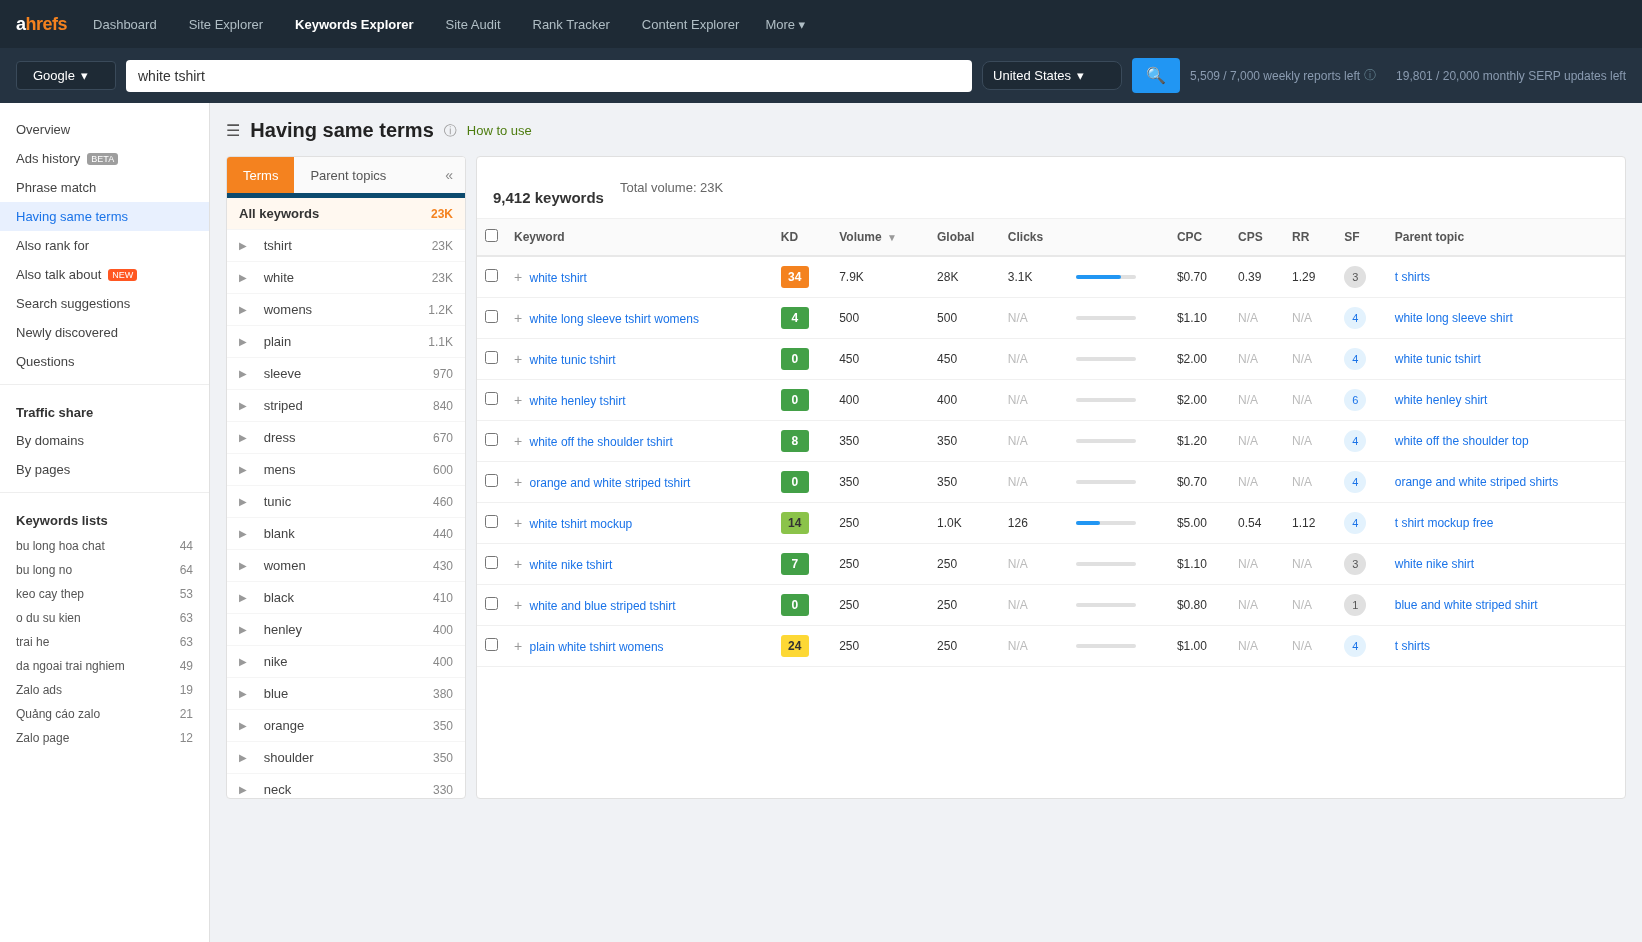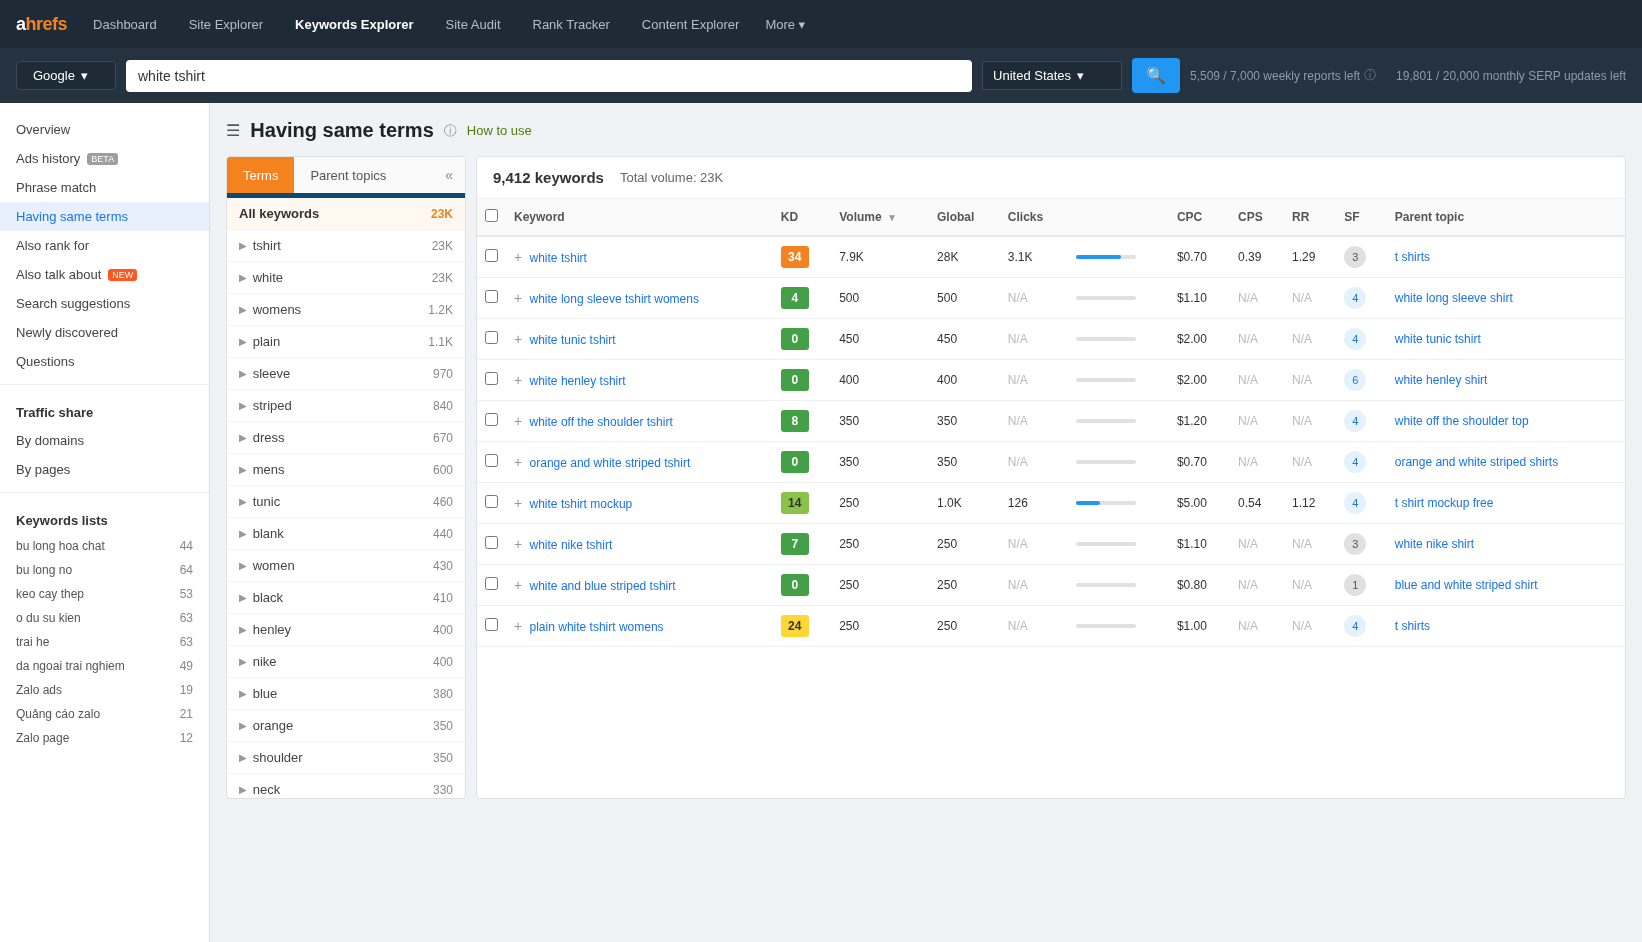--- a/index.html
+++ b/index.html
@@ -10,21 +10,21 @@
     .topnav .logo { color: #f4821f; font-weight: bold; font-size: 18px; letter-spacing: -0.5px; }
     .topnav .logo span { color: white; }
     .topnav a { color: #b0bec5; text-decoration: none; font-size: 13px; padding: 4px 6px; }
     .topnav a.active { color: white; font-weight: 600; }
     .topnav .more { color: #b0bec5; font-size: 13px; display: flex; align-items: center; gap: 3px; cursor: pointer; }
 
     
     .searchbar { background: #253341; display: flex; align-items: center; padding: 10px 16px; gap: 10px; }
     .searchbar .google-select { background: #1e2a35; border: 1px solid #3a4a5a; color: white; padding: 6px 16px; border-radius: 4px; font-size: 13px; display: flex; align-items: center; gap: 6px; cursor: pointer; min-width: 100px; }
     .searchbar .search-input { flex: 1; background: white; border: none; padding: 8px 12px; border-radius: 4px; font-size: 14px; color: #333; outline: none; }
-    .searchbar .country-select { background: #1e2a35; border: 1px solid #3a4a5a; color: white; padding: 6px 10px; border-radius: 0; font-size: 13px; display: flex; align-items: center; gap: 6px; cursor: pointer; min-width: 140px; }
+    .searchbar .country-select { background: #1e2a35; border: 1px solid #3a4a5a; color: white; padding: 6px 10px; border-radius: 8px; font-size: 13px; display: flex; align-items: center; gap: 6px; cursor: pointer; min-width: 140px; }
     .searchbar .search-btn { background: #2196f3; border: none; color: white; padding: 8px 14px; border-radius: 4px; cursor: pointer; font-size: 16px; }
     .searchbar .reports-info { color: #8a9bb0; font-size: 12px; margin-left: auto; display: flex; gap: 20px; }
     .searchbar .reports-info span { display: flex; align-items: center; gap: 4px; }
 
     
     .main { display: flex; height: calc(100vh - 96px); }
 
     
     .sidebar { width: 210px; min-width: 210px; background: white; border-right: 1px solid #e0e0e0; overflow-y: auto; padding: 12px 0; }
     .sidebar .nav-item { padding: 7px 16px; color: #444; cursor: pointer; font-size: 13px; display: flex; align-items: center; gap: 4px; }
@@ -53,38 +53,38 @@
     .two-panel { display: flex; gap: 0; }
 
     
     .keyword-groups { width: 240px; min-width: 240px; background: white; border: 1px solid #e0e0e0; border-radius: 4px; overflow: hidden; }
     .keyword-groups .tabs { display: flex; border-bottom: 5px solid #0c4a6e; background: #fafafa; }
     .keyword-groups .tab { padding: 10px 16px; font-size: 13px; cursor: pointer; color: #555; border: none; background: none; }
     .keyword-groups .tab.active { background: #f4821f; color: white; border-radius: 0; }
     .keyword-groups .collapse-btn { margin-left: auto; padding: 10px 12px; color: #888; cursor: pointer; font-size: 14px; background: none; border: none; }
 
     .keyword-list { overflow-y: auto; max-height: 600px; position: relative; }
-    .keyword-item { display: flex; align-items: center; padding: 8px 12px; cursor: pointer; border-bottom: 1px solid #f5f5f5; }
+    .keyword-item { display: flex; align-items: center; padding: 8px 12px; cursor: pointer; border-bottom: 1px solid #f5f5f5; gap: 11px; }
     .keyword-item.selected { background: #fff8f0; }
     .keyword-item .arrow { color: #999; margin-right: 6px; font-size: 10px; }
     .keyword-item .name { flex: 1; color: #444; font-size: 13px; }
     .keyword-item .num { color: #888; font-size: 12px; }
     .keyword-item.all-kw { font-weight: 600; }
     .keyword-item.all-kw .name { color: #333; }
     .keyword-item.all-kw .num { color: #f4821f; font-weight: 600; }
 
     
     .keyword-list::-webkit-scrollbar { width: 6px; }
     .keyword-list::-webkit-scrollbar-track { background: #f0f0f0; }
     .keyword-list::-webkit-scrollbar-thumb { background: #ccc; border-radius: 3px; }
 
     
     .table-panel { flex: 1; background: white; border: 1px solid #e0e0e0; border-radius: 4px; margin-left: 10px; overflow: hidden; }
     .table-summary { padding: 12px 16px; display: flex; align-items: center; gap: 16px; border-bottom: 1px solid #f0f0f0; }
-    .table-summary .kw-count { font-size: 15px; font-weight: 600; color: #333; }
+    .table-summary .kw-count { font-size: 15px; font-weight: 600; color: #333; margin-top: 20px; }
     .table-summary .total-vol { font-size: 13px; color: #666; }
 
     table { width: 100%; border-collapse: collapse; font-size: 12px; }
     thead tr { background: #fafafa; border-bottom: 2px solid #e8e8e8; }
     thead th { padding: 10px 8px; text-align: left; color: #555; font-weight: 600; white-space: nowrap; cursor: pointer; }
     thead th .sort-icon { color: #999; font-size: 10px; margin-left: 2px; }
     tbody tr { border-bottom: 1px solid #f0f0f0; }
     tbody td { padding: 9px 8px; vertical-align: middle; }
 
     .kd-badge { display: inline-block; width: 28px; height: 22px; border-radius: 3px; text-align: center; line-height: 22px; font-weight: bold; font-size: 12px; color: white; }

